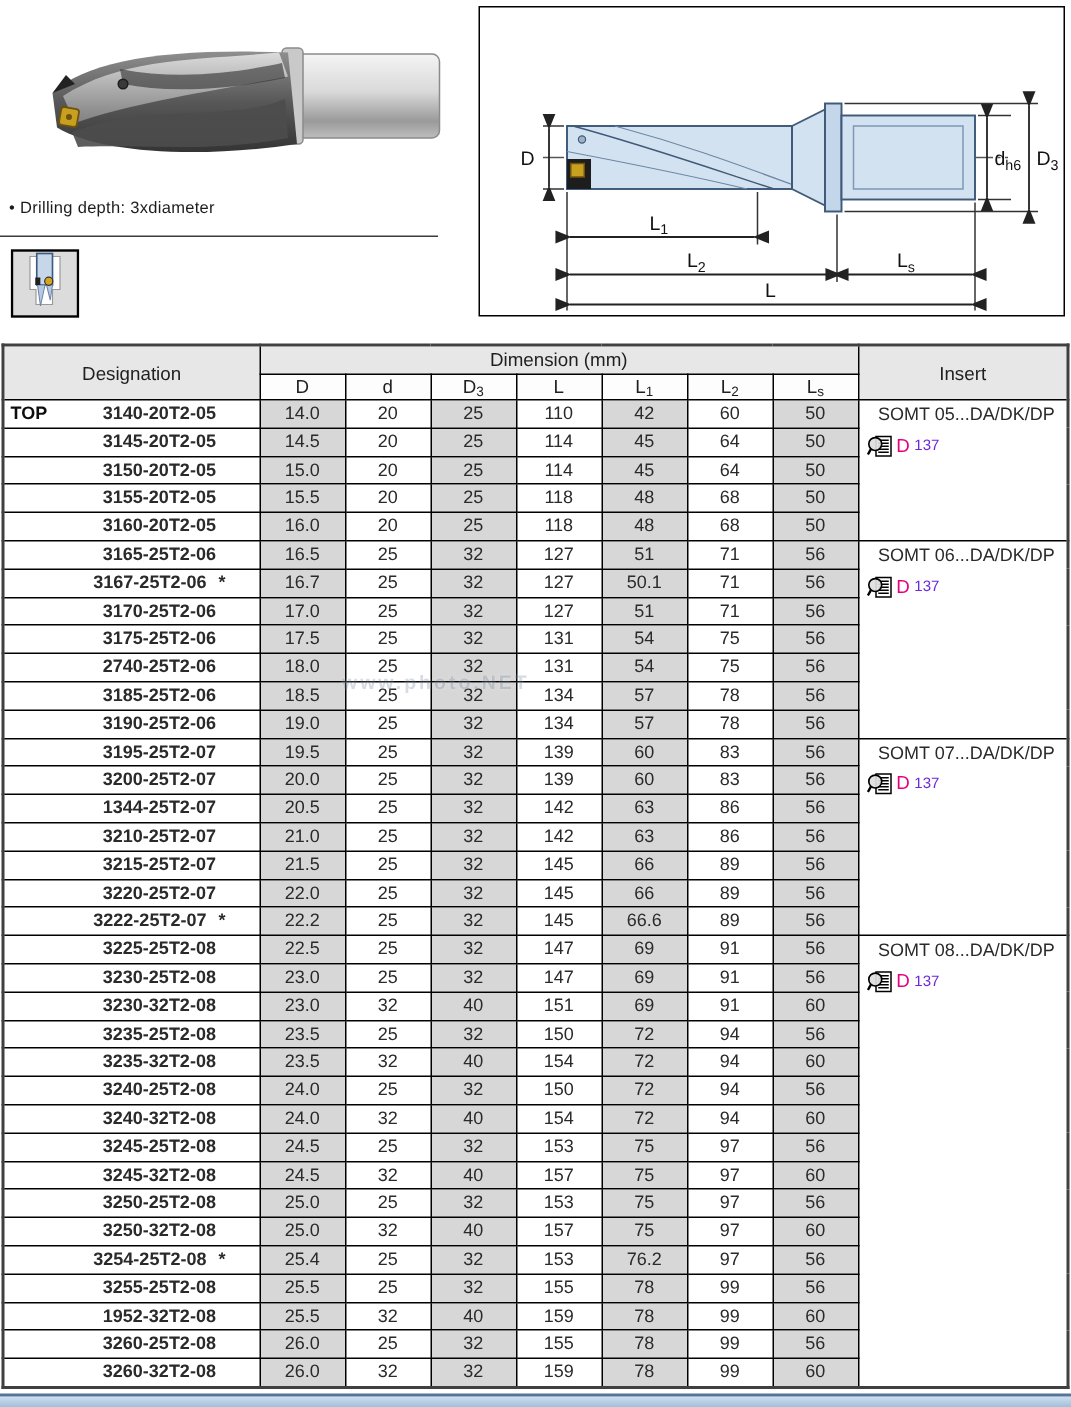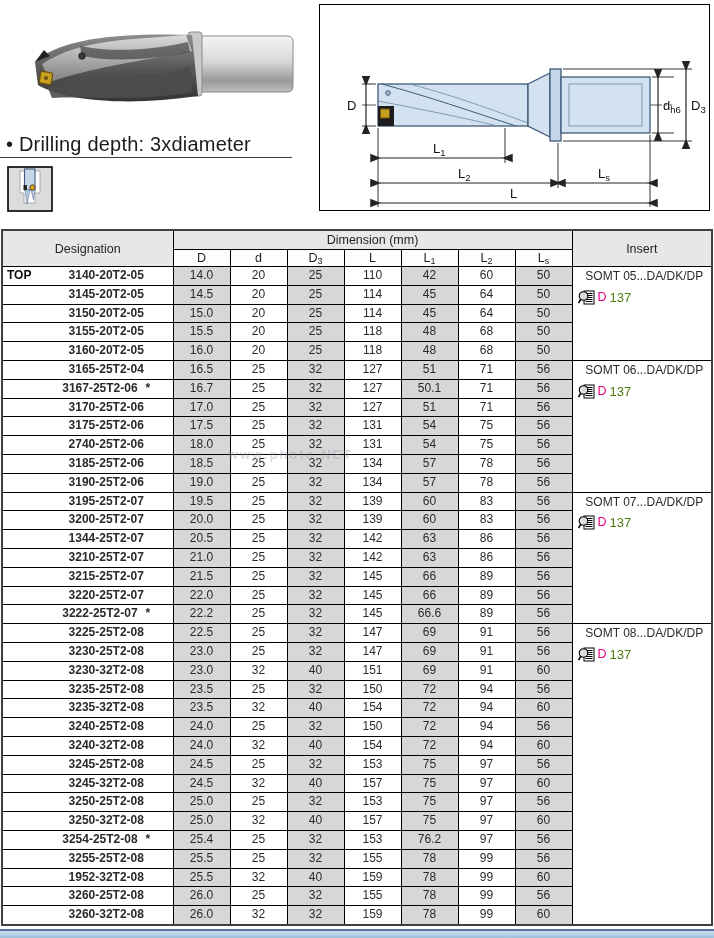--- a/index.html
+++ b/index.html
@@ -2,21 +2,21 @@
 <html><head>
 <meta charset="utf-8">
 <style>
   html,body{margin:0;padding:0;}
   body{
     width:714px;height:938px;position:relative;overflow:hidden;
     background:#ffffff;font-family:"Liberation Sans", sans-serif;
   }
   
   .photo{position:absolute;left:20px;top:6px;}
-  .note{position:absolute;left:6px;top:133px;font-size:20px;color:#1c1c1c;letter-spacing:.2px;}
+  .note{position:absolute;left:6px;top:133px;font-size:11px;color:#1c1c1c;letter-spacing:.2px;}
   .rule{position:absolute;left:0;top:157px;width:292px;border-top:1.5px solid #3c3c3c;}
   .picto{position:absolute;left:7px;top:166px;}
   .diagram{position:absolute;left:319px;top:4px;width:391px;height:207px;
            border:1.5px solid #000;box-sizing:border-box;background:#fff;}
   .diagram svg{display:block;}
   .dimtxt{font-size:13px;fill:#111;font-family:"Liberation Sans", sans-serif;}
   .dimsub{font-size:9.5px;fill:#111;}
   
   table.spec{position:absolute;left:1px;top:229px;width:712px;
              border-collapse:collapse;table-layout:fixed;border:2px solid #404040;}
@@ -26,21 +26,21 @@
   .spec thead tr.subrow th{background:#fdfdfd;height:16px;}
   .sub{font-size:9px;vertical-align:-2px;}
   .spec tbody td{height:17.8px;line-height:17.8px;text-align:center;font-size:12px;color:#2a2a2a;}
   td.designation{text-align:left;padding-left:37px;font-weight:bold;font-size:12.5px;color:#0d0d0d;position:relative;margin-top:28px;}
   .top-label{position:absolute;left:4px;top:0;font-weight:bold;color:#0d0d0d;}
   .star-mark{margin-left:8px;font-weight:bold;}
   td.shade{background:#d7d7d7;}
   td.insert-cell{vertical-align:top;text-align:left;padding:1px 0 0 5px;font-size:12.5px;color:#1f1f1f;background:#fff;line-height:15px;}
   .insert-line2{display:flex;align-items:center;gap:3px;margin-top:3px;}
   .ref-d{font-size:12.5px;}
-  .ref-num{color:#4d7c0f;font-size:13px;}
+  .ref-num{color:#6d28d9;font-size:10px;}
   
   .watermark{position:absolute;left:228px;top:447px;z-index:6;pointer-events:none;
              font-size:13px;font-weight:bold;letter-spacing:2px;color:#7d8aa0;opacity:.30;
              text-shadow:0 0 2px #fff;}
   .footer-bar{position:absolute;left:0;top:929px;width:714px;height:9px;box-sizing:border-box;
               border-top:2px solid #56749a;}
 </style>
 </head>
 <body>
 
@@ -241,21 +241,21 @@
         <td class="designation"><span>3160-20T2-05</span></td>
         <td class="shade">16.0</td>
         <td>20</td>
         <td class="shade">25</td>
         <td>118</td>
         <td class="shade">48</td>
         <td>68</td>
         <td class="shade">50</td>
       </tr>
       <tr>
-        <td class="designation"><span>3165-25T2-04</span></td>
+        <td class="designation"><span>3165-25T2-06</span></td>
         <td class="shade">16.5</td>
         <td>25</td>
         <td class="shade">32</td>
         <td>127</td>
         <td class="shade">51</td>
         <td>71</td>
         <td class="shade">56</td>
         <td class="insert-cell" rowspan="7">
           <div>SOMT 06...DA/DK/DP</div>
           <div class="insert-line2">

